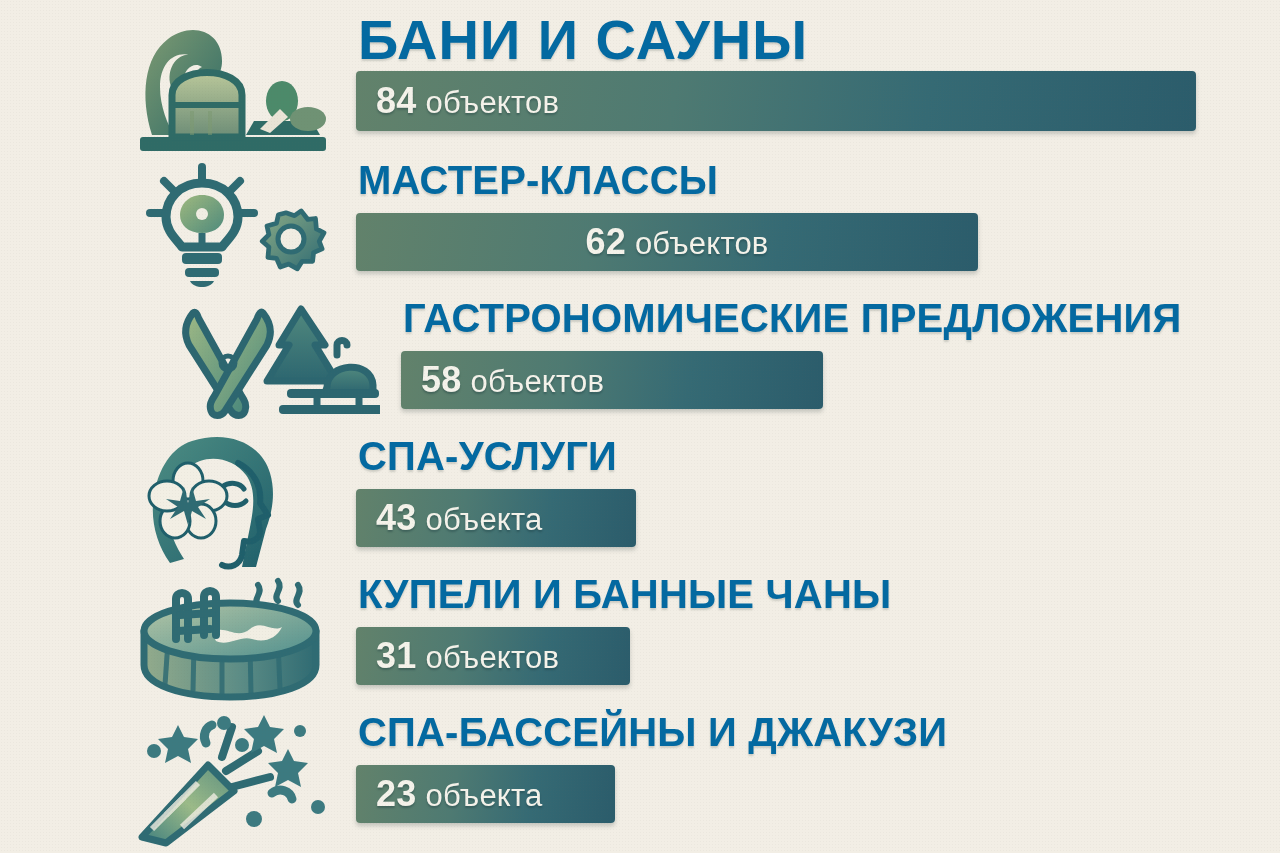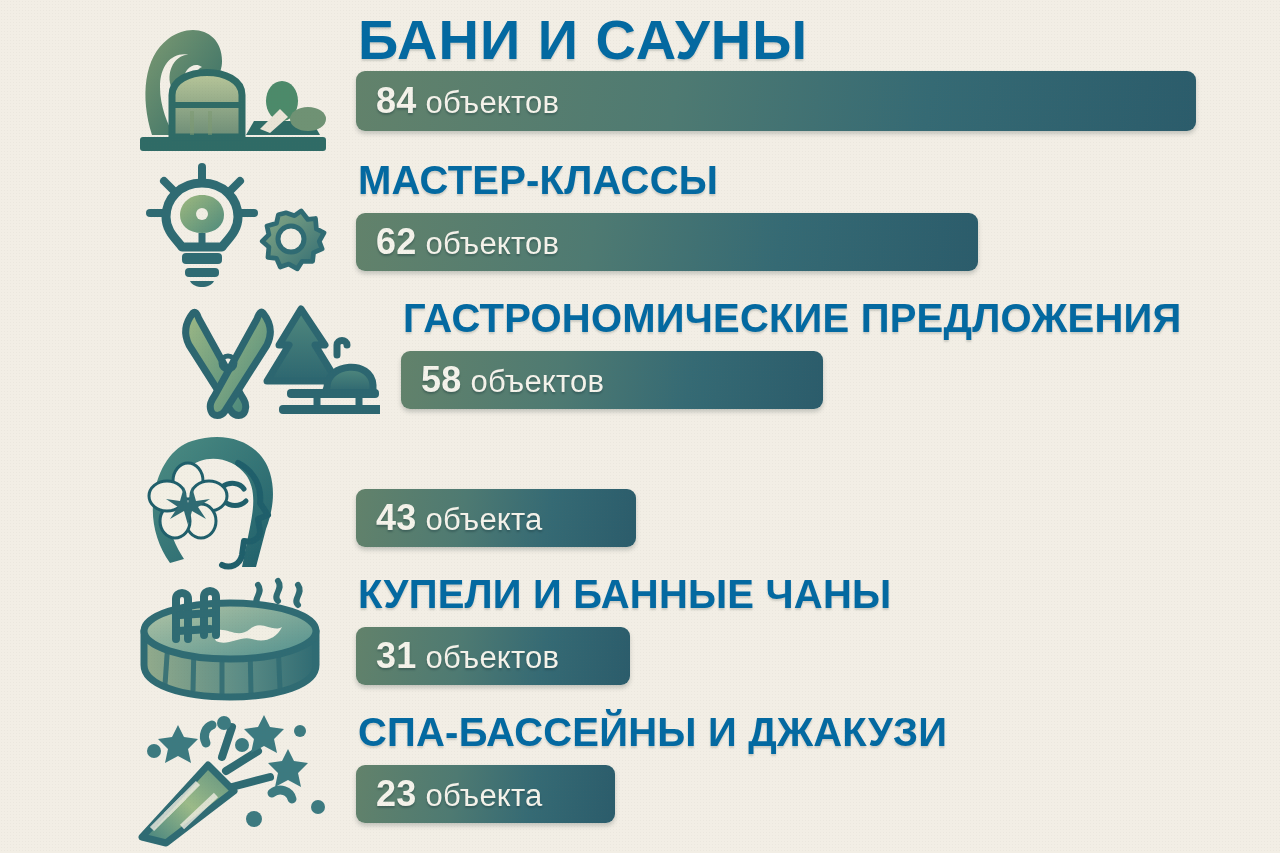--- a/index.html
+++ b/index.html
@@ -67,21 +67,21 @@
     font-size:56px;
     top:-6px;
     letter-spacing:1px;
   }
 
   .bar{
     position:absolute;
     left:0;
     top:57px;
     height:58px;
-    border-radius:9px;
+    border-radius:4px;
     background:linear-gradient(100deg,#62826b 0%,#4e7a72 38%,#356a74 68%,#2b5c6b 100%);
     box-shadow:0 3px 4px rgba(90,100,95,.30);
     display:flex; align-items:center;
     overflow:hidden;
   }
   .row-0 .bar{ top:53px; height:60px; }
 
   .bar-label{
     white-space:nowrap;
     margin-left:20px;
@@ -179,21 +179,21 @@
         <g transform="translate(156,92)">
           <path d="M0 -36 L9 -33 L16 -38 L23 -29 L31 -30 L32 -19 L40 -15 L35 -6
                    L38 2 L29 6 L28 15 L17 15 L12 23 L3 18 L-6 21 L-10 12 L-19 11
                    L-18 0 L-25 -6 L-18 -13 L-20 -22 L-10 -25 L-8 -34 Z" transform="scale(.95)" fill="url(#g1g)" stroke="#2f6b73" stroke-width="5" stroke-linejoin="round"></path>
           <circle cx="5" cy="-8" r="13" fill="#f0ede2" stroke="#2f6b73" stroke-width="5"></circle>
         </g>
       </svg>
     </div>
     <div class="text-cell">
       <div class="cat-title">МАСТЕР-КЛАССЫ</div>
-      <div class="bar" style="width:622px;">
+      <div class="bar" style="width:622px;justify-content:center;">
         <div class="bar-label">
           <span class="bar-value">62</span><span>объектов</span>
         </div>
       </div>
     </div>
   </div>
 
   <div class="row row-2" style="top:294px;margin-left:45px;">
     <div class="icon-cell">
       <svg width="205" height="140" viewBox="0 0 205 140">
@@ -261,20 +261,21 @@
             <ellipse cx="21" cy="-7" rx="18" ry="15"></ellipse>
             <ellipse cx="13" cy="18" rx="15" ry="17"></ellipse>
             <ellipse cx="-13" cy="18" rx="15" ry="17"></ellipse>
             <ellipse cx="-21" cy="-7" rx="18" ry="15"></ellipse>
           </g>
           <path d="M0 0 L4 -16 L8 -2 L22 -4 L10 4 L18 16 L4 8 L0 22 L-4 8 L-18 16 L-10 4 L-22 -4 L-8 -2 L-4 -16 Z" fill="#2f6b73"></path>
         </g>
       </svg>
     </div>
     <div class="text-cell">
+      <div class="cat-title">СПА-УСЛУГИ</div>
       <div class="bar" style="width:280px;">
         <div class="bar-label">
           <span class="bar-value">43</span><span>объекта</span>
         </div>
       </div>
     </div>
   </div>
 
   <div class="row row-4" style="top:570px;">
     <div class="icon-cell">

